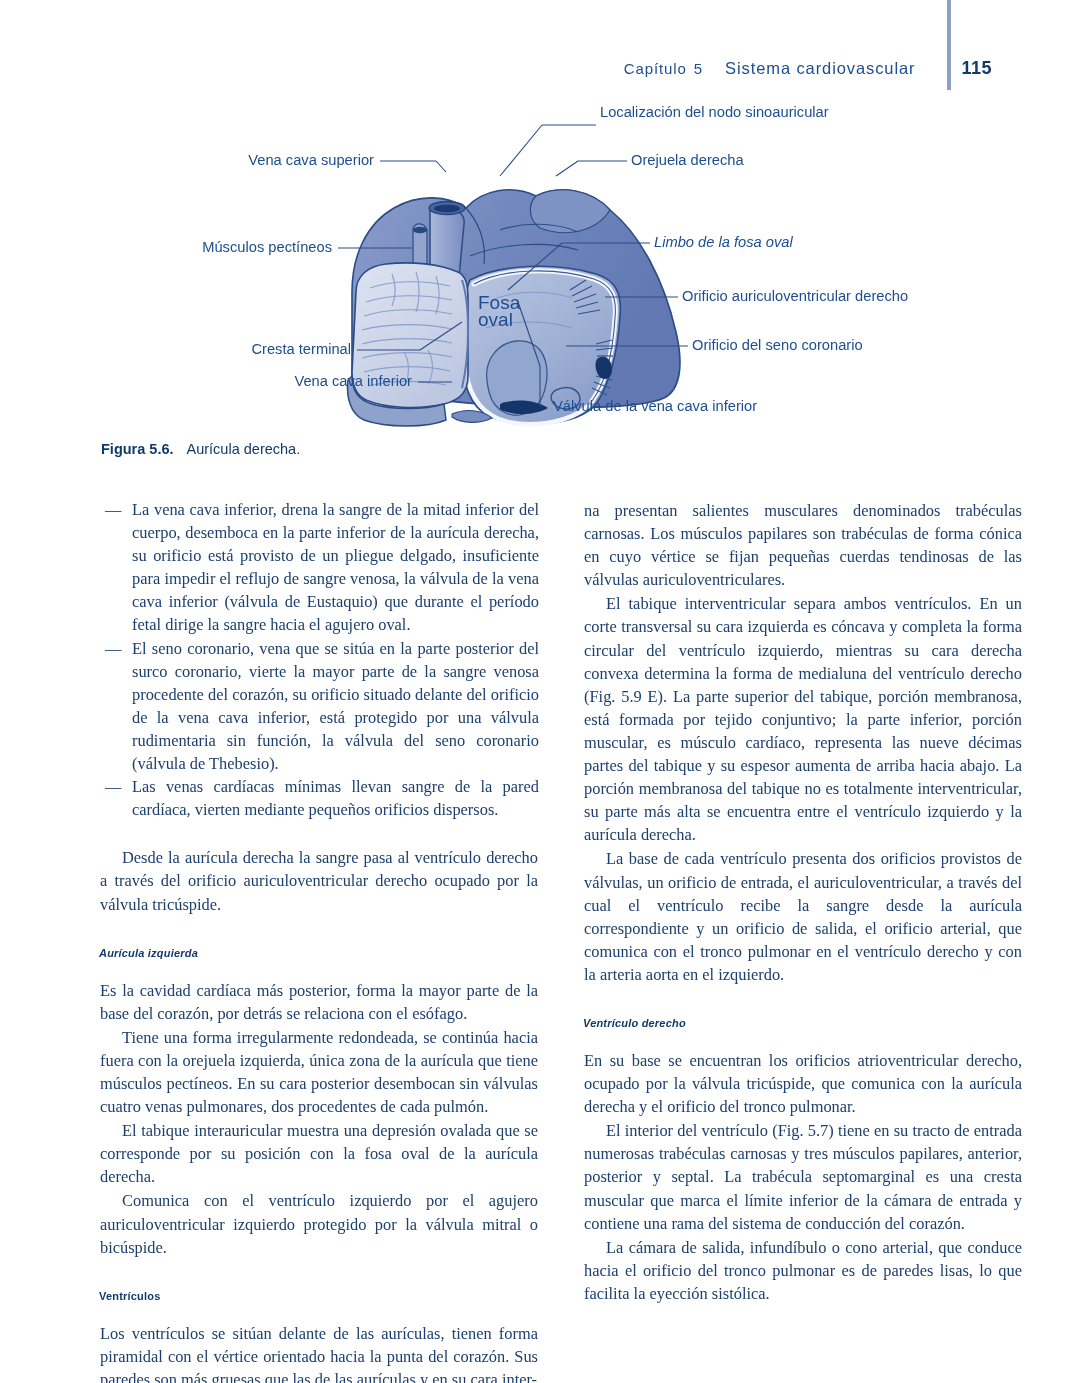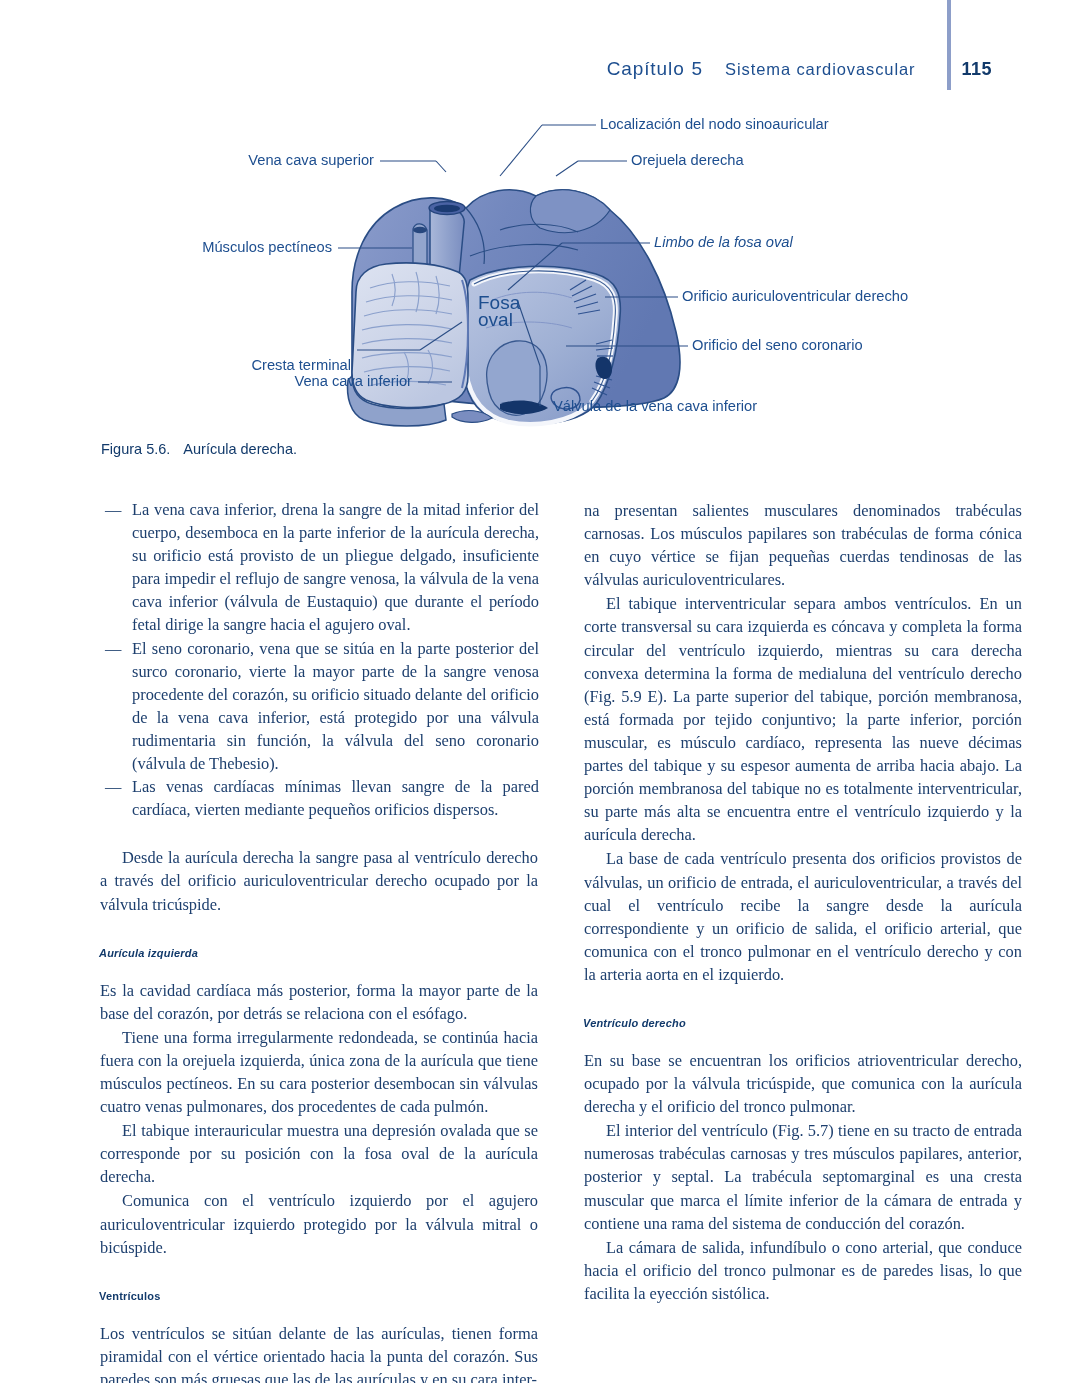--- a/index.html
+++ b/index.html
@@ -20,21 +20,21 @@
   .runhead {
     position: absolute;
     top: 58px;
     right: 88px;
     display: flex;
     align-items: baseline;
     gap: 0;
     font-family: "Liberation Sans", sans-serif;
   }
   .runhead-chap {
-    font-size: 19px;
+    font-size: 15px;
     color: #1d4e8f;
     letter-spacing: 0.9px;
     white-space: nowrap;
   }
   .runhead-chap .num { margin-left: 7px; }
   .runhead-title {
     font-size: 16.5px;
     color: #1d4e8f;
     letter-spacing: 0.9px;
     margin-left: 22px;
@@ -68,21 +68,21 @@
 
   .fig-caption {
     position: absolute;
     top: 441px;
     left: 101px;
     font-family: "Liberation Sans", sans-serif;
     font-size: 14.5px;
     color: #123a6b;
     white-space: nowrap;
   }
-  .fig-caption .lbl { font-weight: normal; margin-top: 12px; }
+  .fig-caption .lbl { font-weight: bold; margin-top: 12px; }
   .fig-caption .txt { font-weight: normal; margin-left: 13px; }
 
   
   .cols {
     position: absolute;
     top: 498px;
     left: 99px;
     width: 925px;
     display: flex;
     gap: 44px;
@@ -275,24 +275,24 @@
     <line x1="678" y1="193" x2="605" y2="193"></line>
     <line x1="688" y1="242" x2="566" y2="242"></line>
     <line x1="540" y1="302" x2="540" y2="262"></line>
     <line x1="540" y1="262" x2="518" y2="198"></line>
   </g>
 </svg>
 
 <div style="position:absolute;top:0;left:0;width:1080px;height:330px;font-family:'Liberation Sans',sans-serif;font-size:14.7px;color:#1d4e8f;">
   <span style="position:absolute;top:48px;right:706px;white-space:nowrap;">Vena cava superior</span>
   <span style="position:absolute;top:135px;right:748px;white-space:nowrap;">Músculos pectíneos</span>
-  <span style="position:absolute;top:237px;right:729px;white-space:nowrap;margin-top:16px;">Cresta terminal</span>
+  <span style="position:absolute;top:237px;right:729px;white-space:nowrap;">Cresta terminal</span>
   <span style="position:absolute;top:269px;right:668px;white-space:nowrap;">Vena cava inferior</span>
 
-  <span style="position:absolute;top:12px;left:600px;white-space:nowrap;">Localización del nodo sinoauricular</span>
+  <span style="position:absolute;top:0;left:600px;white-space:nowrap;">Localización del nodo sinoauricular</span>
   <span style="position:absolute;top:48px;left:631px;white-space:nowrap;">Orejuela derecha</span>
   <span style="position:absolute;top:130px;left:654px;white-space:nowrap;font-style:italic;">Limbo de la fosa oval</span>
   <span style="position:absolute;top:184px;left:682px;white-space:nowrap;">Orificio auriculoventricular derecho</span>
   <span style="position:absolute;top:233px;left:692px;white-space:nowrap;">Orificio del seno coronario</span>
   <span style="position:absolute;top:294px;left:553px;white-space:nowrap;">Válvula de la vena cava inferior</span>
 
   <span style="position:absolute;top:190px;left:478px;line-height:17px;font-size:19px;">
     <span>Fosa</span><br>
     <span>oval</span>
   </span>

